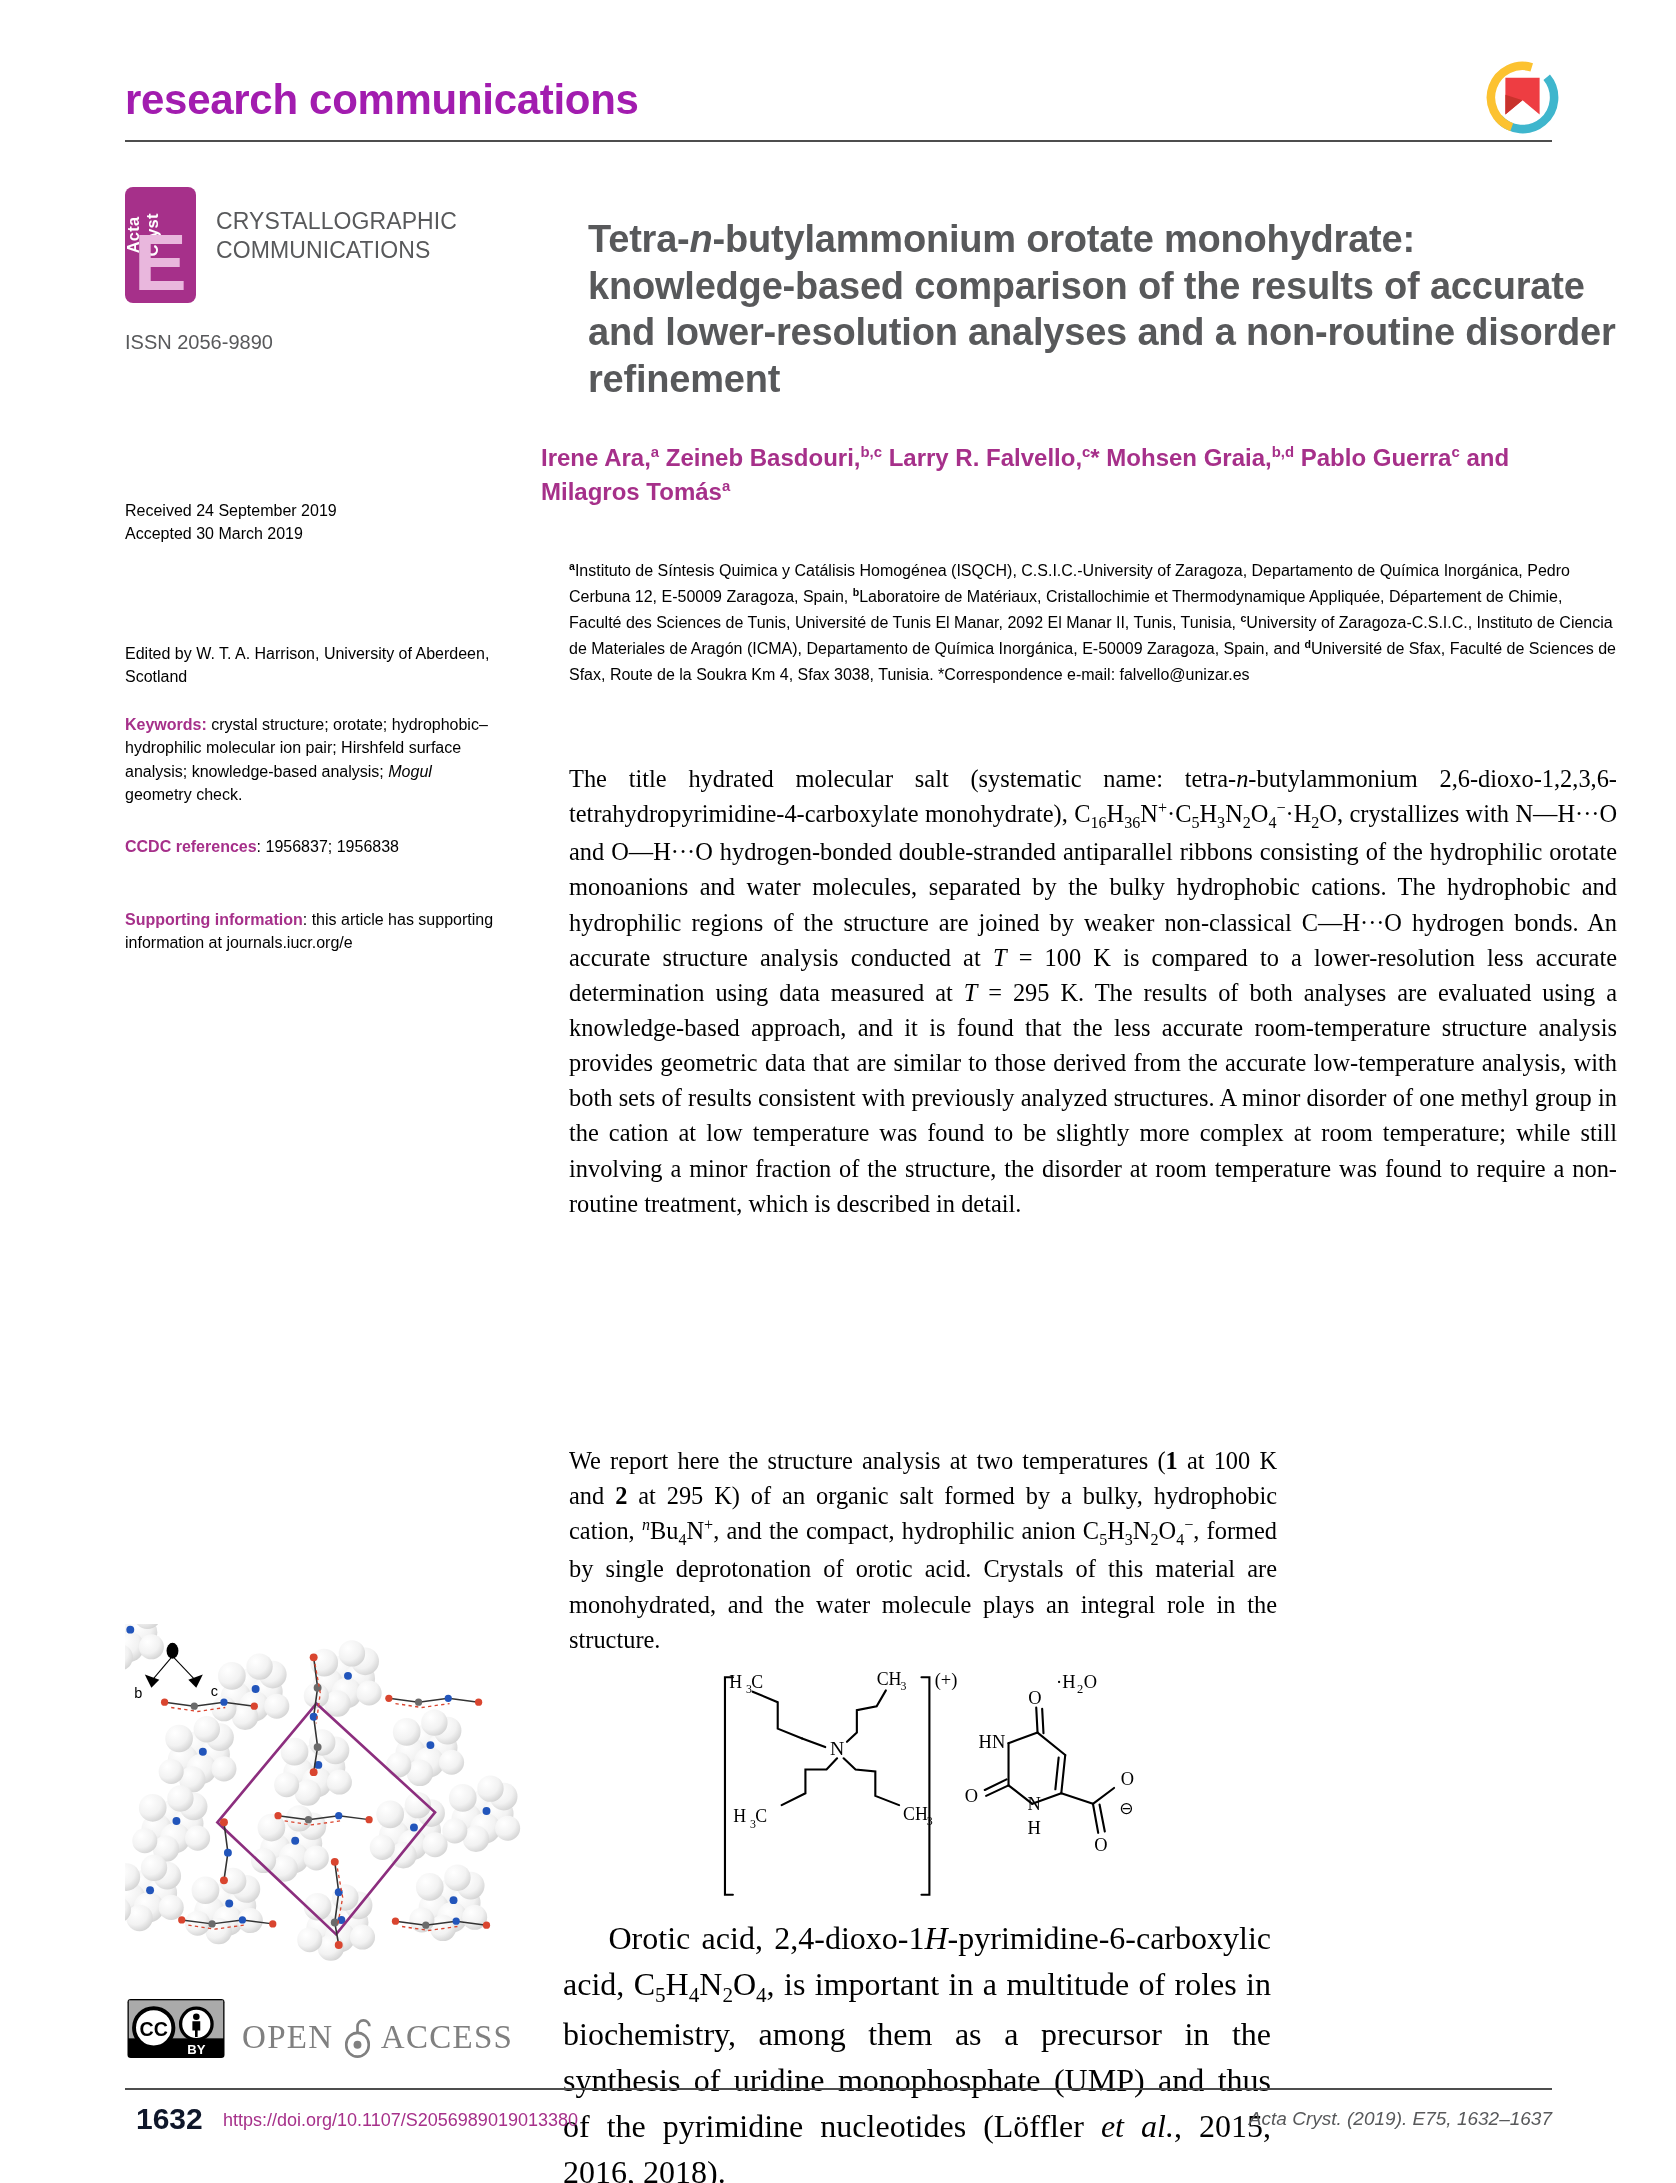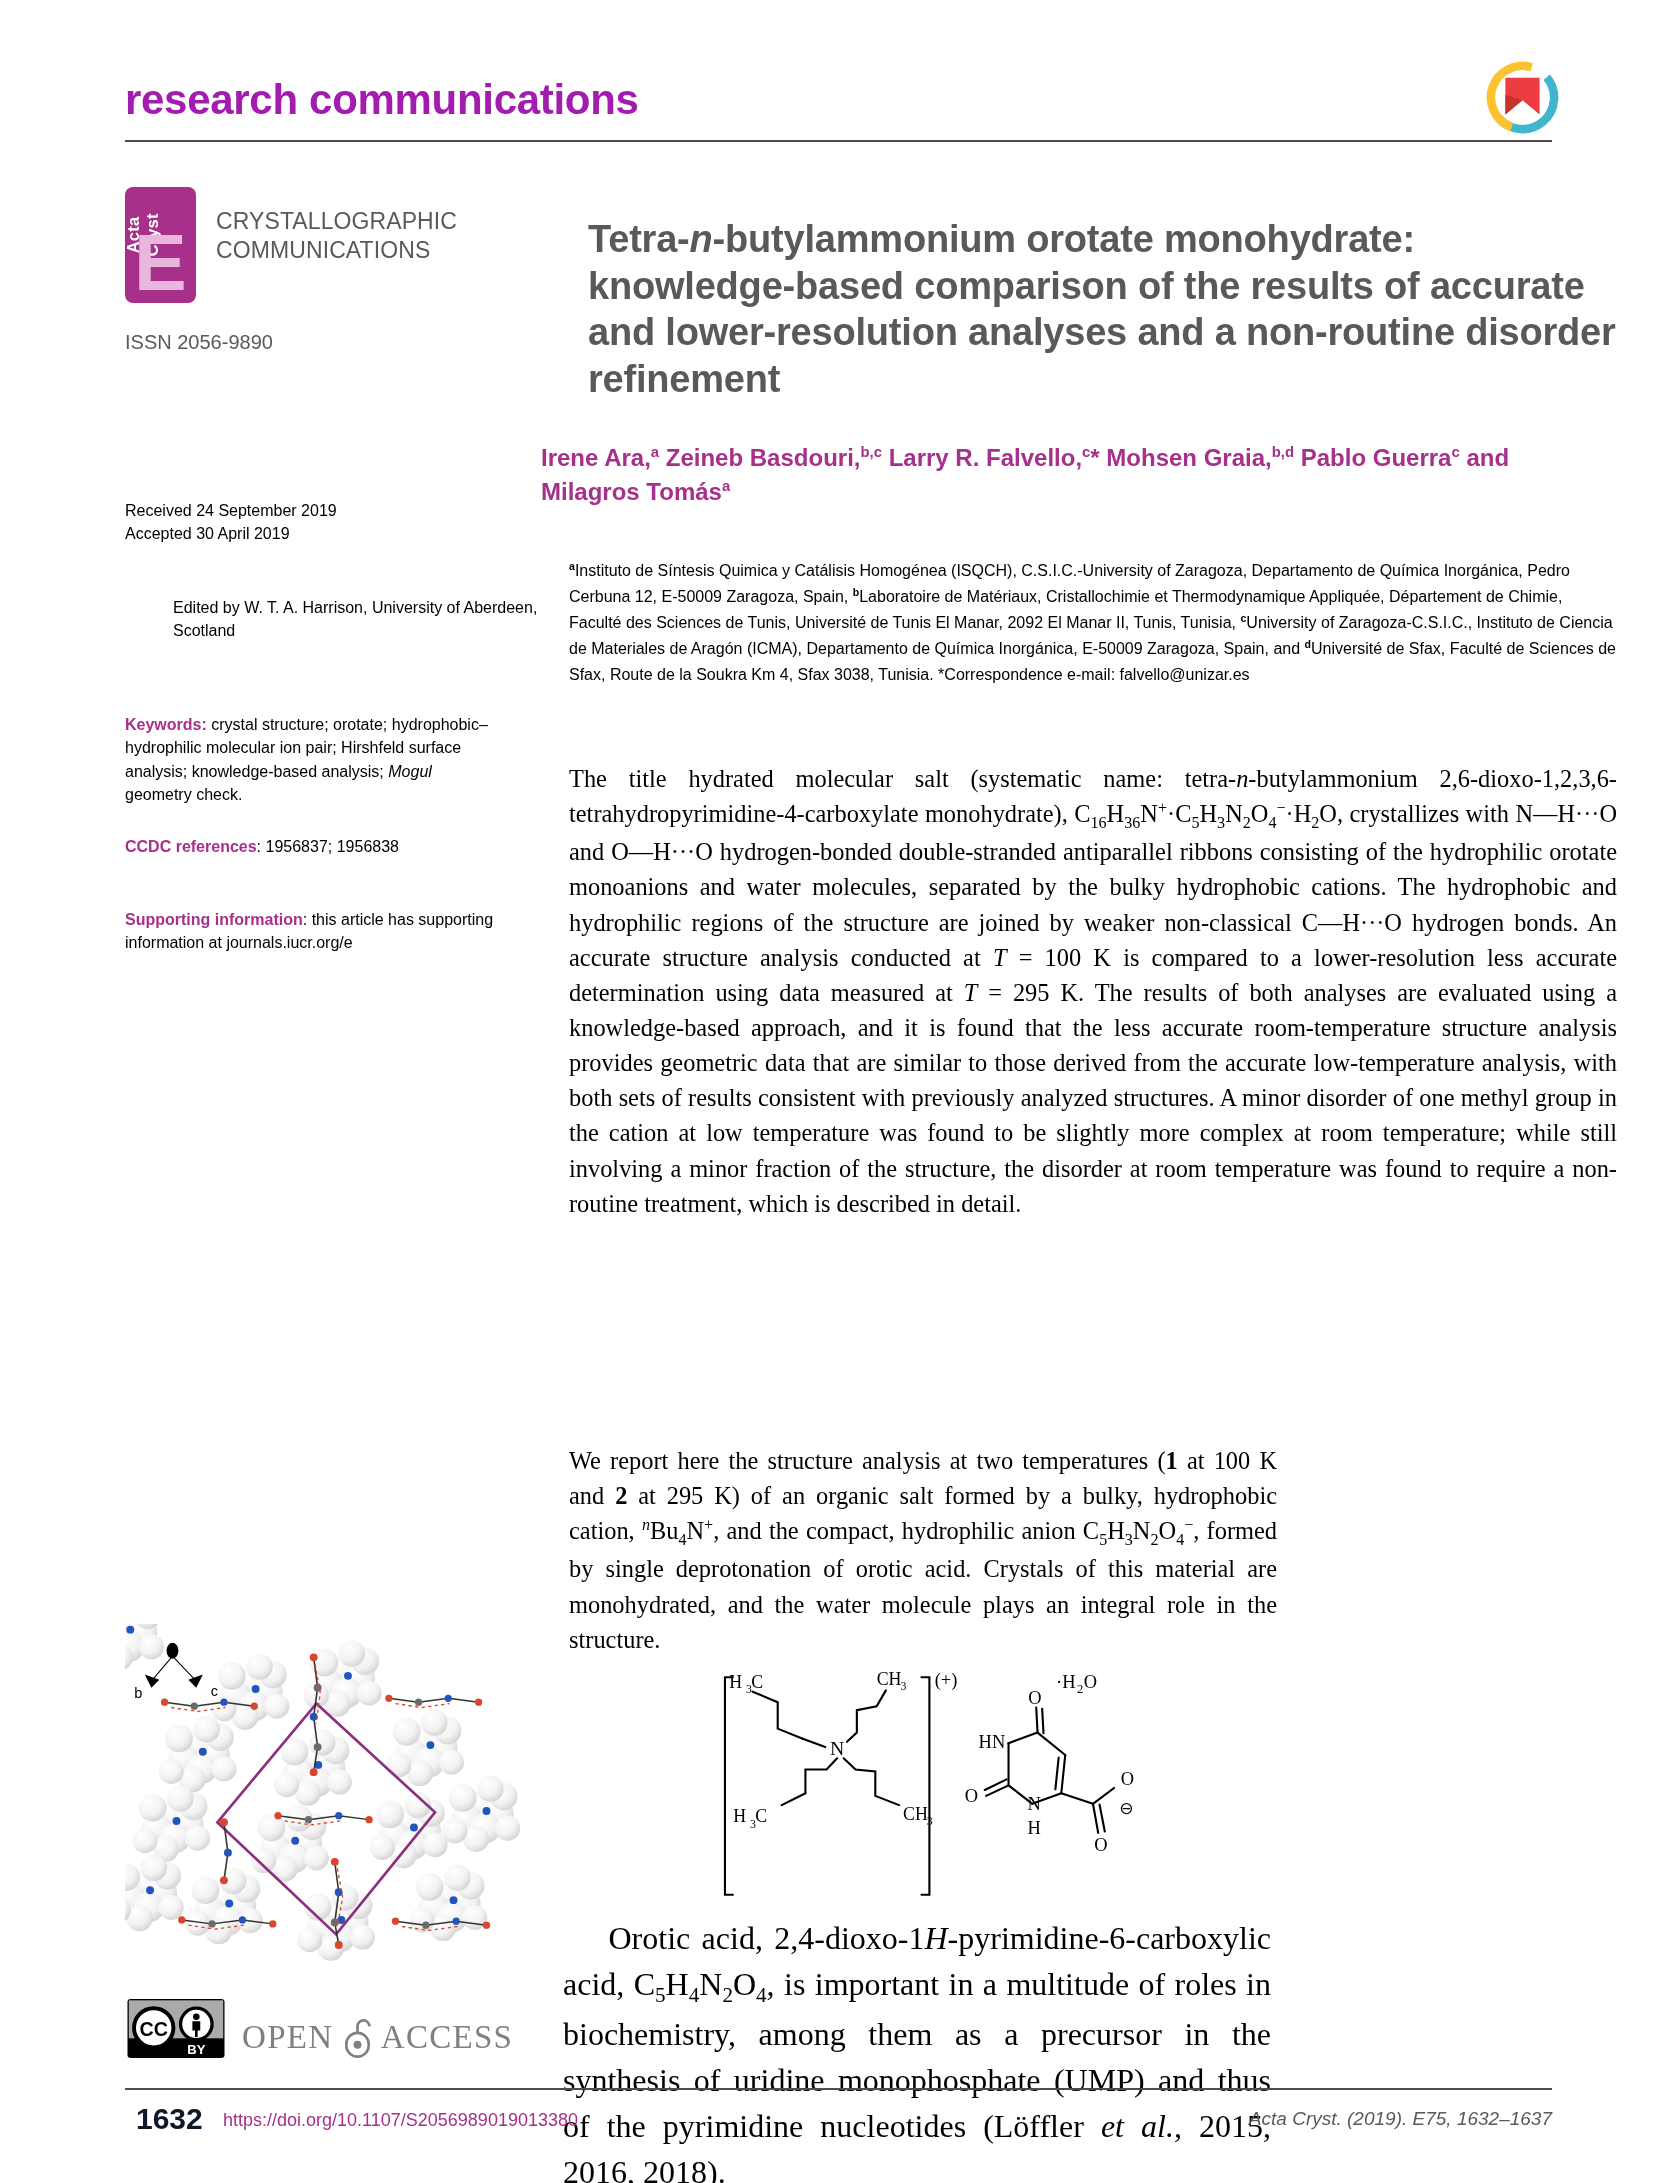--- a/index.html
+++ b/index.html
@@ -18,21 +18,21 @@
   .acta-badge{width:71px;height:116px;background:#a6308a;border-radius:8px;position:relative;flex:0 0 auto;}
   .acta-badge .vert{position:absolute;left:-22.4px;top:29px;width:79px;transform:rotate(-90deg);color:#fff;
       font-family:"Liberation Sans",sans-serif;font-weight:700;font-size:16.5px;text-align:center;letter-spacing:0.2px;}
   .acta-badge .eletter{position:absolute;right:9.2px;bottom:1.3px;color:#e9b7dd;font-family:"Liberation Sans",sans-serif;
       font-weight:700;font-size:79px;line-height:1;}
   .journal-name{font-family:"Liberation Sans",sans-serif;font-size:23px;color:#58595b;line-height:1.28;padding-top:20px;letter-spacing:0.1px;}
   .issn{font-family:Liberation Sans, sans-serif;font-size:20px;color:#58595b;margin-top:28px;}
 
   .side-block{font-family:"Liberation Sans",sans-serif;font-size:16px;color:#000;line-height:1.46;}
   .sb-dates{position:absolute;left:125px;top:499px;width:370px;}
-  .sb-editor{position:absolute;left:125px;top:596px;width:370px;margin-left:48px;}
+  .sb-editor{position:absolute;left:125px;top:642px;width:370px;}
   .sb-keywords{position:absolute;left:125px;top:713px;width:370px;}
   .sb-ccdc{position:absolute;left:125px;top:835px;width:370px;}
   .sb-suppl{position:absolute;left:125px;top:908px;width:370px;}
   .kw-label{color:#a6308a;font-weight:700;}
   .ital{font-style:italic;}
 
   
   .title{position:absolute;left:588px;top:191px;width:1043px;font-family:"Liberation Sans",sans-serif;
       font-weight:700;font-size:38px;line-height:1.22;color:#58595b;letter-spacing:-0.2px;}
   .title .it{font-style:italic;}
@@ -103,21 +103,21 @@
       <div class="journal-name">
         <div>CRYSTALLOGRAPHIC</div>
         <div>COMMUNICATIONS</div>
       </div>
     </div>
     <div class="issn">ISSN 2056-9890</div>
   </div>
 
   <div class="side-block sb-dates">
     <div>Received 24 September 2019</div>
-    <div>Accepted 30 April 2019</div>
+    <div>Accepted 30 March 2019</div>
   </div>
 
   <div class="side-block sb-editor">Edited by W. T. A. Harrison, University of Aberdeen, Scotland</div>
 
   <div class="side-block sb-keywords">
     <span class="kw-label">Keywords:</span><span> crystal structure; orotate; hydrophobic–hydrophilic molecular ion pair; Hirshfeld surface analysis; knowledge-based analysis; </span><span class="ital">Mogul</span><span> geometry check.</span>
   </div>
 
   <div class="side-block sb-ccdc">
     <span class="kw-label">CCDC references</span><span>: 1956837; 1956838</span>

